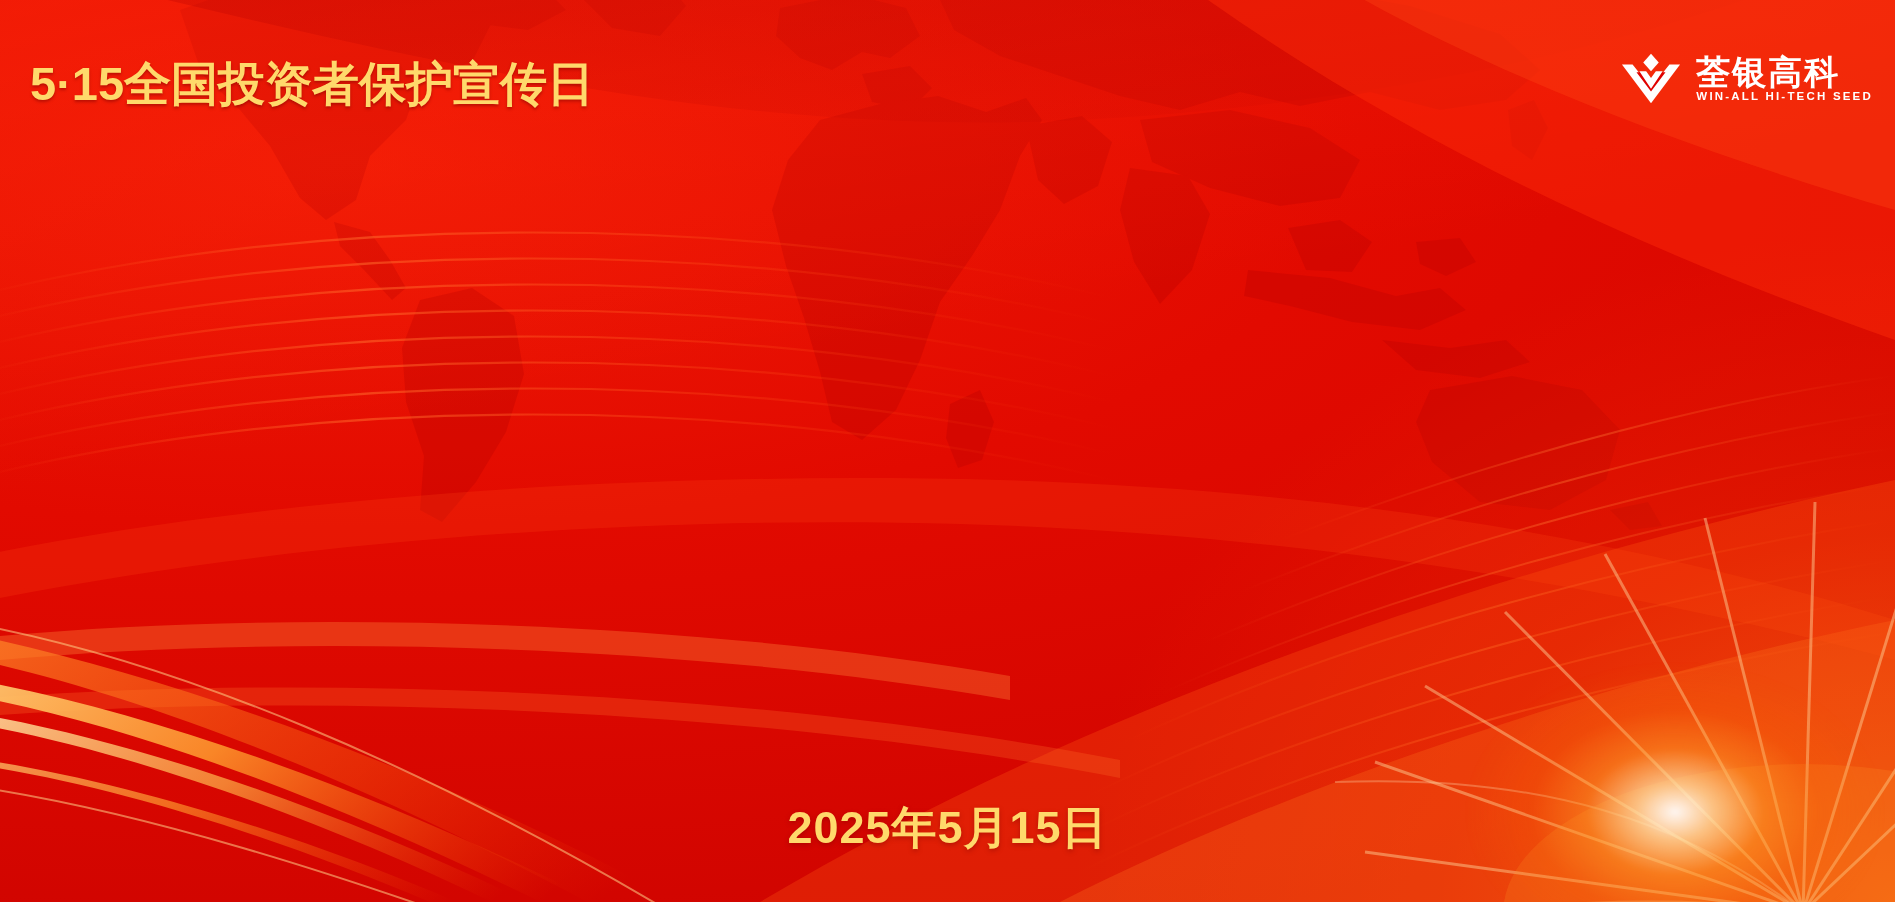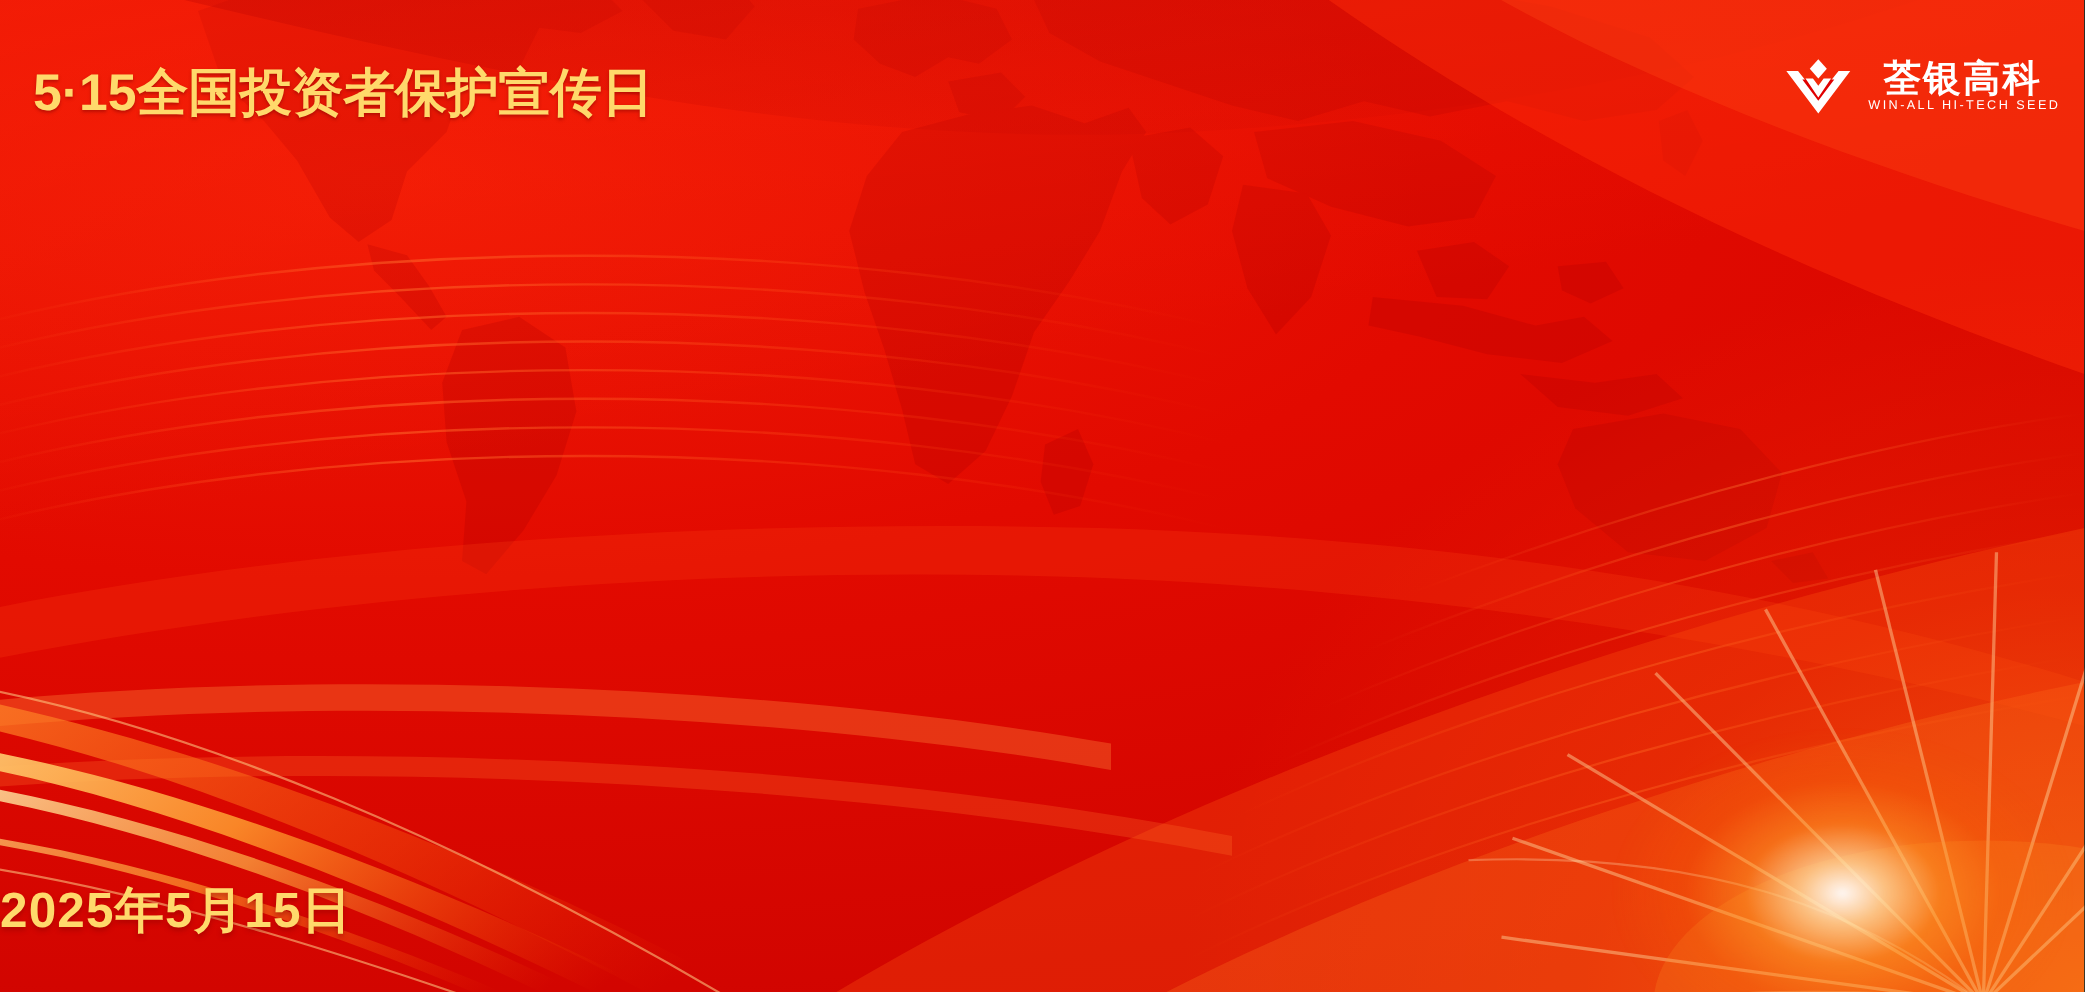--- a/index.html
+++ b/index.html
@@ -5,21 +5,21 @@
   html, body {
     margin: 0;
     padding: 0;
     background: #000;
   }
   #poster {
     position: relative;
     width: 1895px;
     height: 902px;
     overflow: hidden;
-    background: #0f766e;
+    background: #6d28d9;
     font-family: "Liberation Sans", "DejaVu Sans", sans-serif;
     user-select: none;
   }
 
   
   .bg-base {
     position: absolute; inset: 0;
     background:
       radial-gradient(120% 90% at 18% 18%, #f01a05 0%, #e20a00 45%, #cf0400 100%);
   }
@@ -92,24 +92,23 @@
     align-items: center;
     gap: 14px;
   }
   .logo-mark { width: 62px; height: 62px; flex: none; }
   .logo-mark svg { width:100%; height:100%; display:block; }
   .logo-text { display: flex; flex-direction: column; gap: 2px; }
   .logo-cn {
     font-size: 34px; font-weight: 700; color: #ffffff;
     letter-spacing: 2px; line-height: 1;
     font-family: "Liberation Sans", "DejaVu Sans", sans-serif;
-    margin-left: 14px;
   }
   .logo-en {
-    font-size: 11.5px; font-weight: 400; color: #ffffff;
+    font-size: 11.5px; font-weight: 700; color: #ffffff;
     letter-spacing: 2.2px; line-height: 1;
     font-family: "Liberation Sans", "DejaVu Sans", sans-serif;
     text-align: right;
   }
 
   .headline {
     position: absolute;
     left: 0; right: 0; top: 348px;
     text-align: center;
     font-size: 122px;
@@ -119,21 +118,21 @@
     line-height: 1.18;
     white-space: nowrap;
     text-shadow: 0 5px 10px rgba(130,0,0,.40);
     font-family: "Liberation Sans", "DejaVu Sans", sans-serif;
   }
   .headline .gap { display:inline-block; width: 52px; }
 
   .date {
     position: absolute;
     left: 0; right: 0; top: 798px;
-    text-align: left;
+    text-align: center;
     font-size: 45px;
     font-weight: 700;
     color: #ffd96b;
     letter-spacing: 1px;
     white-space: nowrap;
     text-shadow: 0 2px 5px rgba(120,0,0,.40);
     font-family: "Liberation Sans", "DejaVu Sans", sans-serif;
   }
 </style>
 </head>

